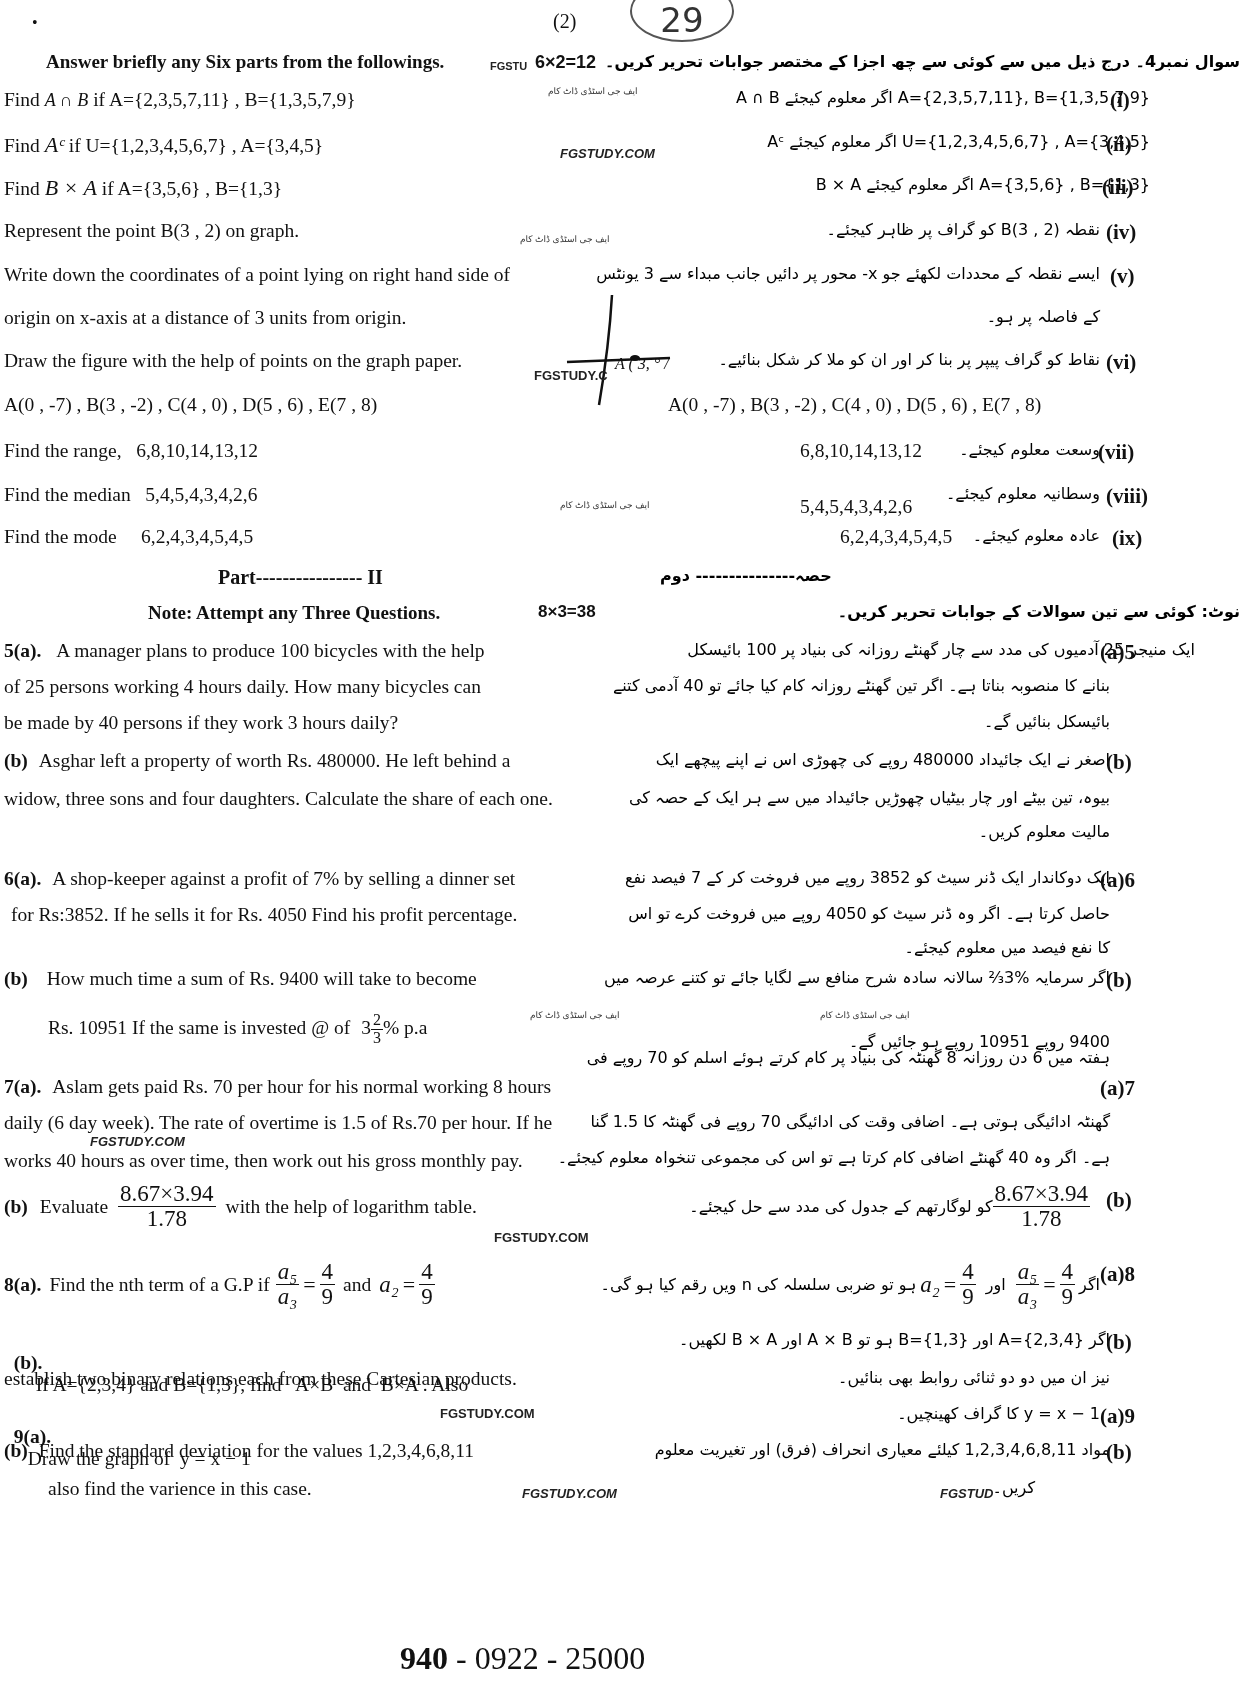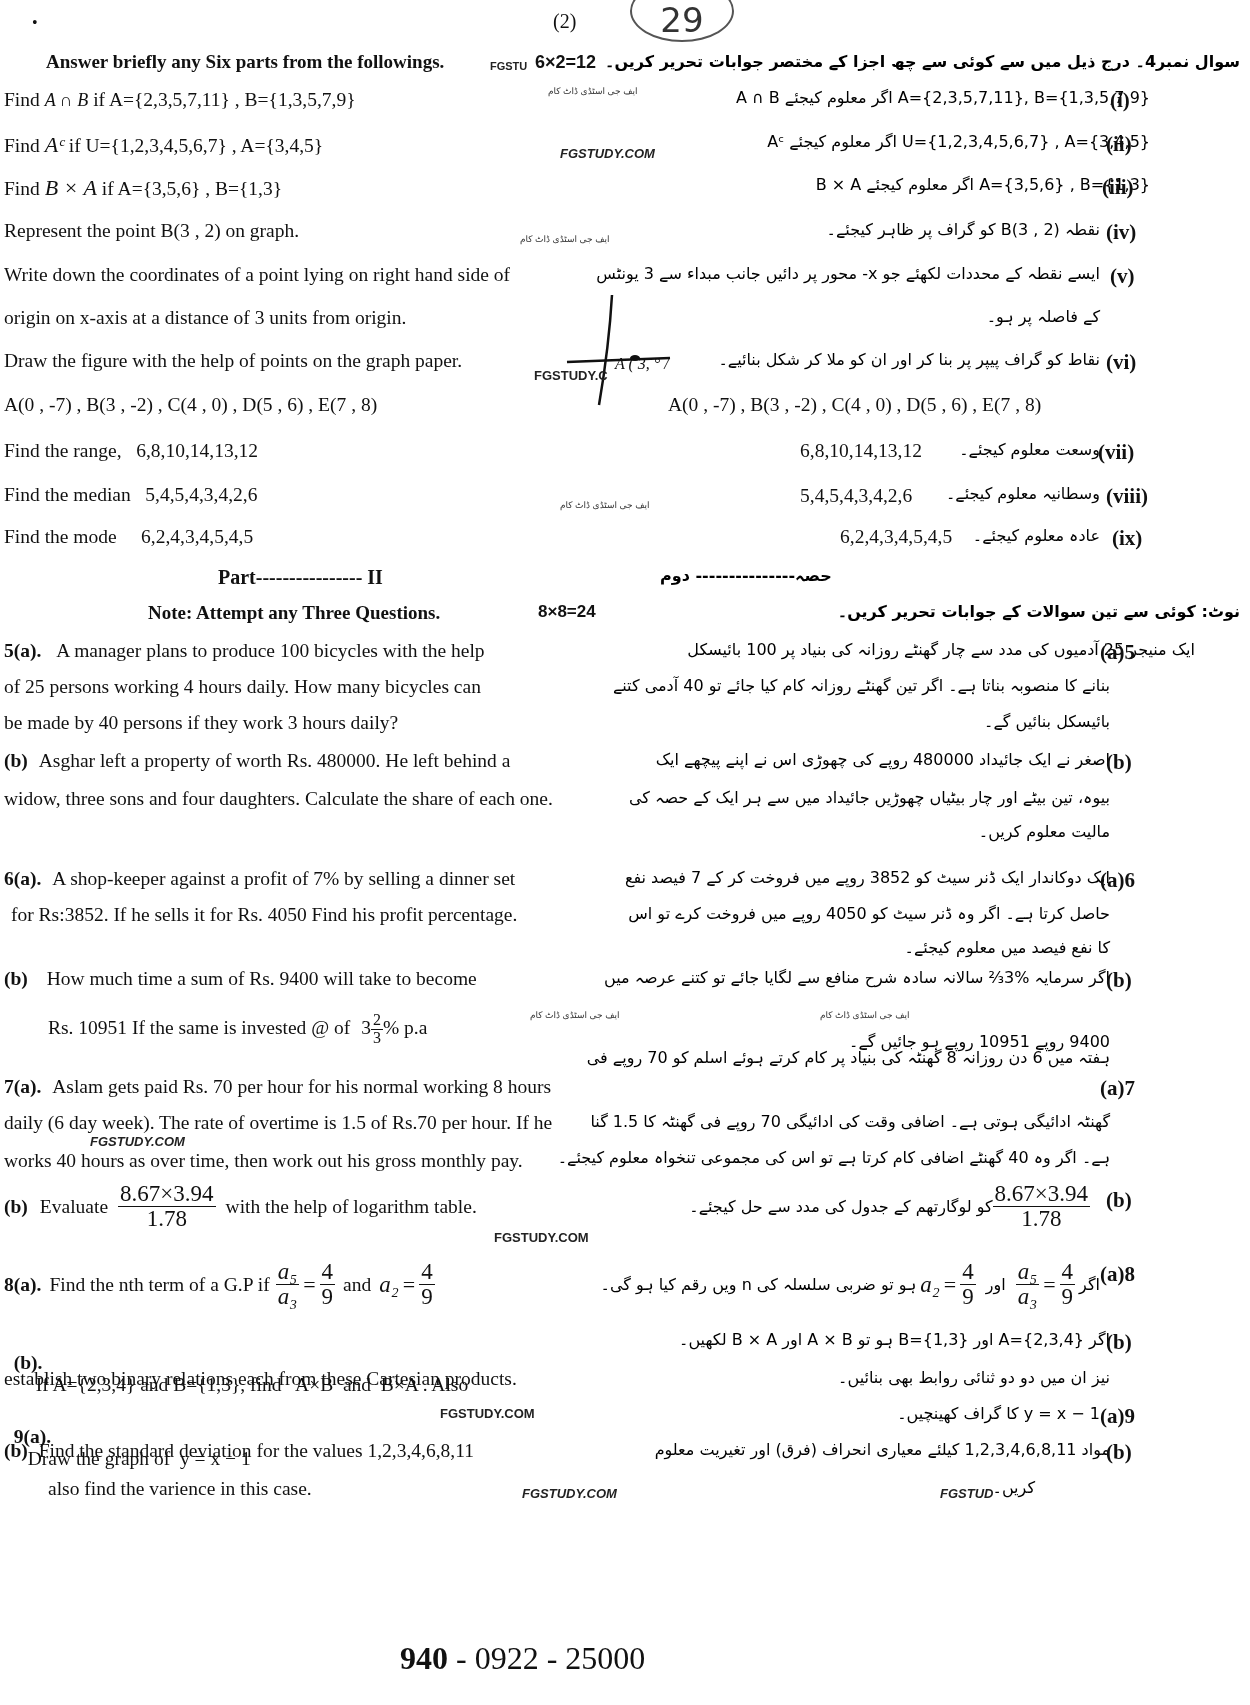--- a/index.html
+++ b/index.html
@@ -84,33 +84,33 @@
 <div class="abs en" style="left:4px;top:394px;">A(0 , -7) , B(3 , -2) , C(4 , 0) , D(5 , 6) , E(7 , 8)</div>
 <div class="abs en" style="left:668px;top:394px;">A(0 , -7) , B(3 , -2) , C(4 , 0) , D(5 , 6) , E(7 , 8)</div>
 
 <div class="abs en" style="left:4px;top:440px;white-space:pre;">Find the range,   6,8,10,14,13,12</div>
 <div class="abs en" style="left:800px;top:440px;">6,8,10,14,13,12</div>
 <div class="abs ur" style="right:150px;top:440px;">وسعت معلوم کیجئے۔</div>
 <div class="abs rn" style="left:1098px;top:440px;">(vii)</div>
 
 <div class="abs en" style="left:4px;top:484px;white-space:pre;">Find the median   5,4,5,4,3,4,2,6</div>
 <div class="abs wm-ur" style="left:560px;top:500px;">ایف جی اسٹڈی ڈاٹ کام</div>
-<div class="abs en" style="left:800px;top:485px;">5,4,5,4,3,4,2,6</div>
+<div class="abs en" style="left:800px;top:496px;">5,4,5,4,3,4,2,6</div>
 <div class="abs ur" style="right:150px;top:484px;">وسطانیہ معلوم کیجئے۔</div>
 <div class="abs rn" style="left:1106px;top:484px;">(viii)</div>
 
 <div class="abs en" style="left:4px;top:526px;white-space:pre;">Find the mode     6,2,4,3,4,5,4,5</div>
 <div class="abs en" style="left:840px;top:526px;">6,2,4,3,4,5,4,5</div>
 <div class="abs ur" style="right:150px;top:526px;">عادہ معلوم کیجئے۔</div>
 <div class="abs rn" style="left:1112px;top:526px;">(ix)</div>
 
 <div class="abs en bold" style="left:218px;top:566px;font-size:20px;">Part---------------- II</div>
 <div class="abs ur bold" style="left:660px;top:566px;direction:rtl;">حصہ--------------- دوم</div>
 <div class="abs en bold" style="left:148px;top:602px;font-size:19px;">Note: Attempt any Three Questions.</div>
-<div class="abs en bold" style="left:538px;top:602px;font-family:'Liberation Sans',sans-serif;font-size:17px;">8×8=24</div>
+<div class="abs en bold" style="left:538px;top:602px;font-family:'Liberation Sans',sans-serif;font-size:17px;">8×3=38</div>
 <div class="abs ur bold" style="right:10px;top:602px;">نوٹ: کوئی سے تین سوالات کے جوابات تحریر کریں۔</div>
 
 <div class="abs en" style="left:4px;top:640px;">
   <span class="bold">5(a).</span>
   <span style="margin-left:10px;">A manager plans to produce 100 bicycles with the help</span>
 </div>
 <div class="abs en" style="left:4px;top:676px;">of 25 persons working 4 hours daily. How many bicycles can</div>
 <div class="abs en" style="left:4px;top:712px;">be made by 40 persons if they work 3 hours daily?</div>
 <div class="abs ur" style="right:55px;top:640px;">ایک منیجر 25 آدمیوں کی مدد سے چار گھنٹے روزانہ کی بنیاد پر 100 بائیسکل</div>
 <div class="abs ur" style="right:140px;top:676px;">بنانے کا منصوبہ بناتا ہے۔ اگر تین گھنٹے روزانہ کام کیا جائے تو 40 آدمی کتنے</div>

